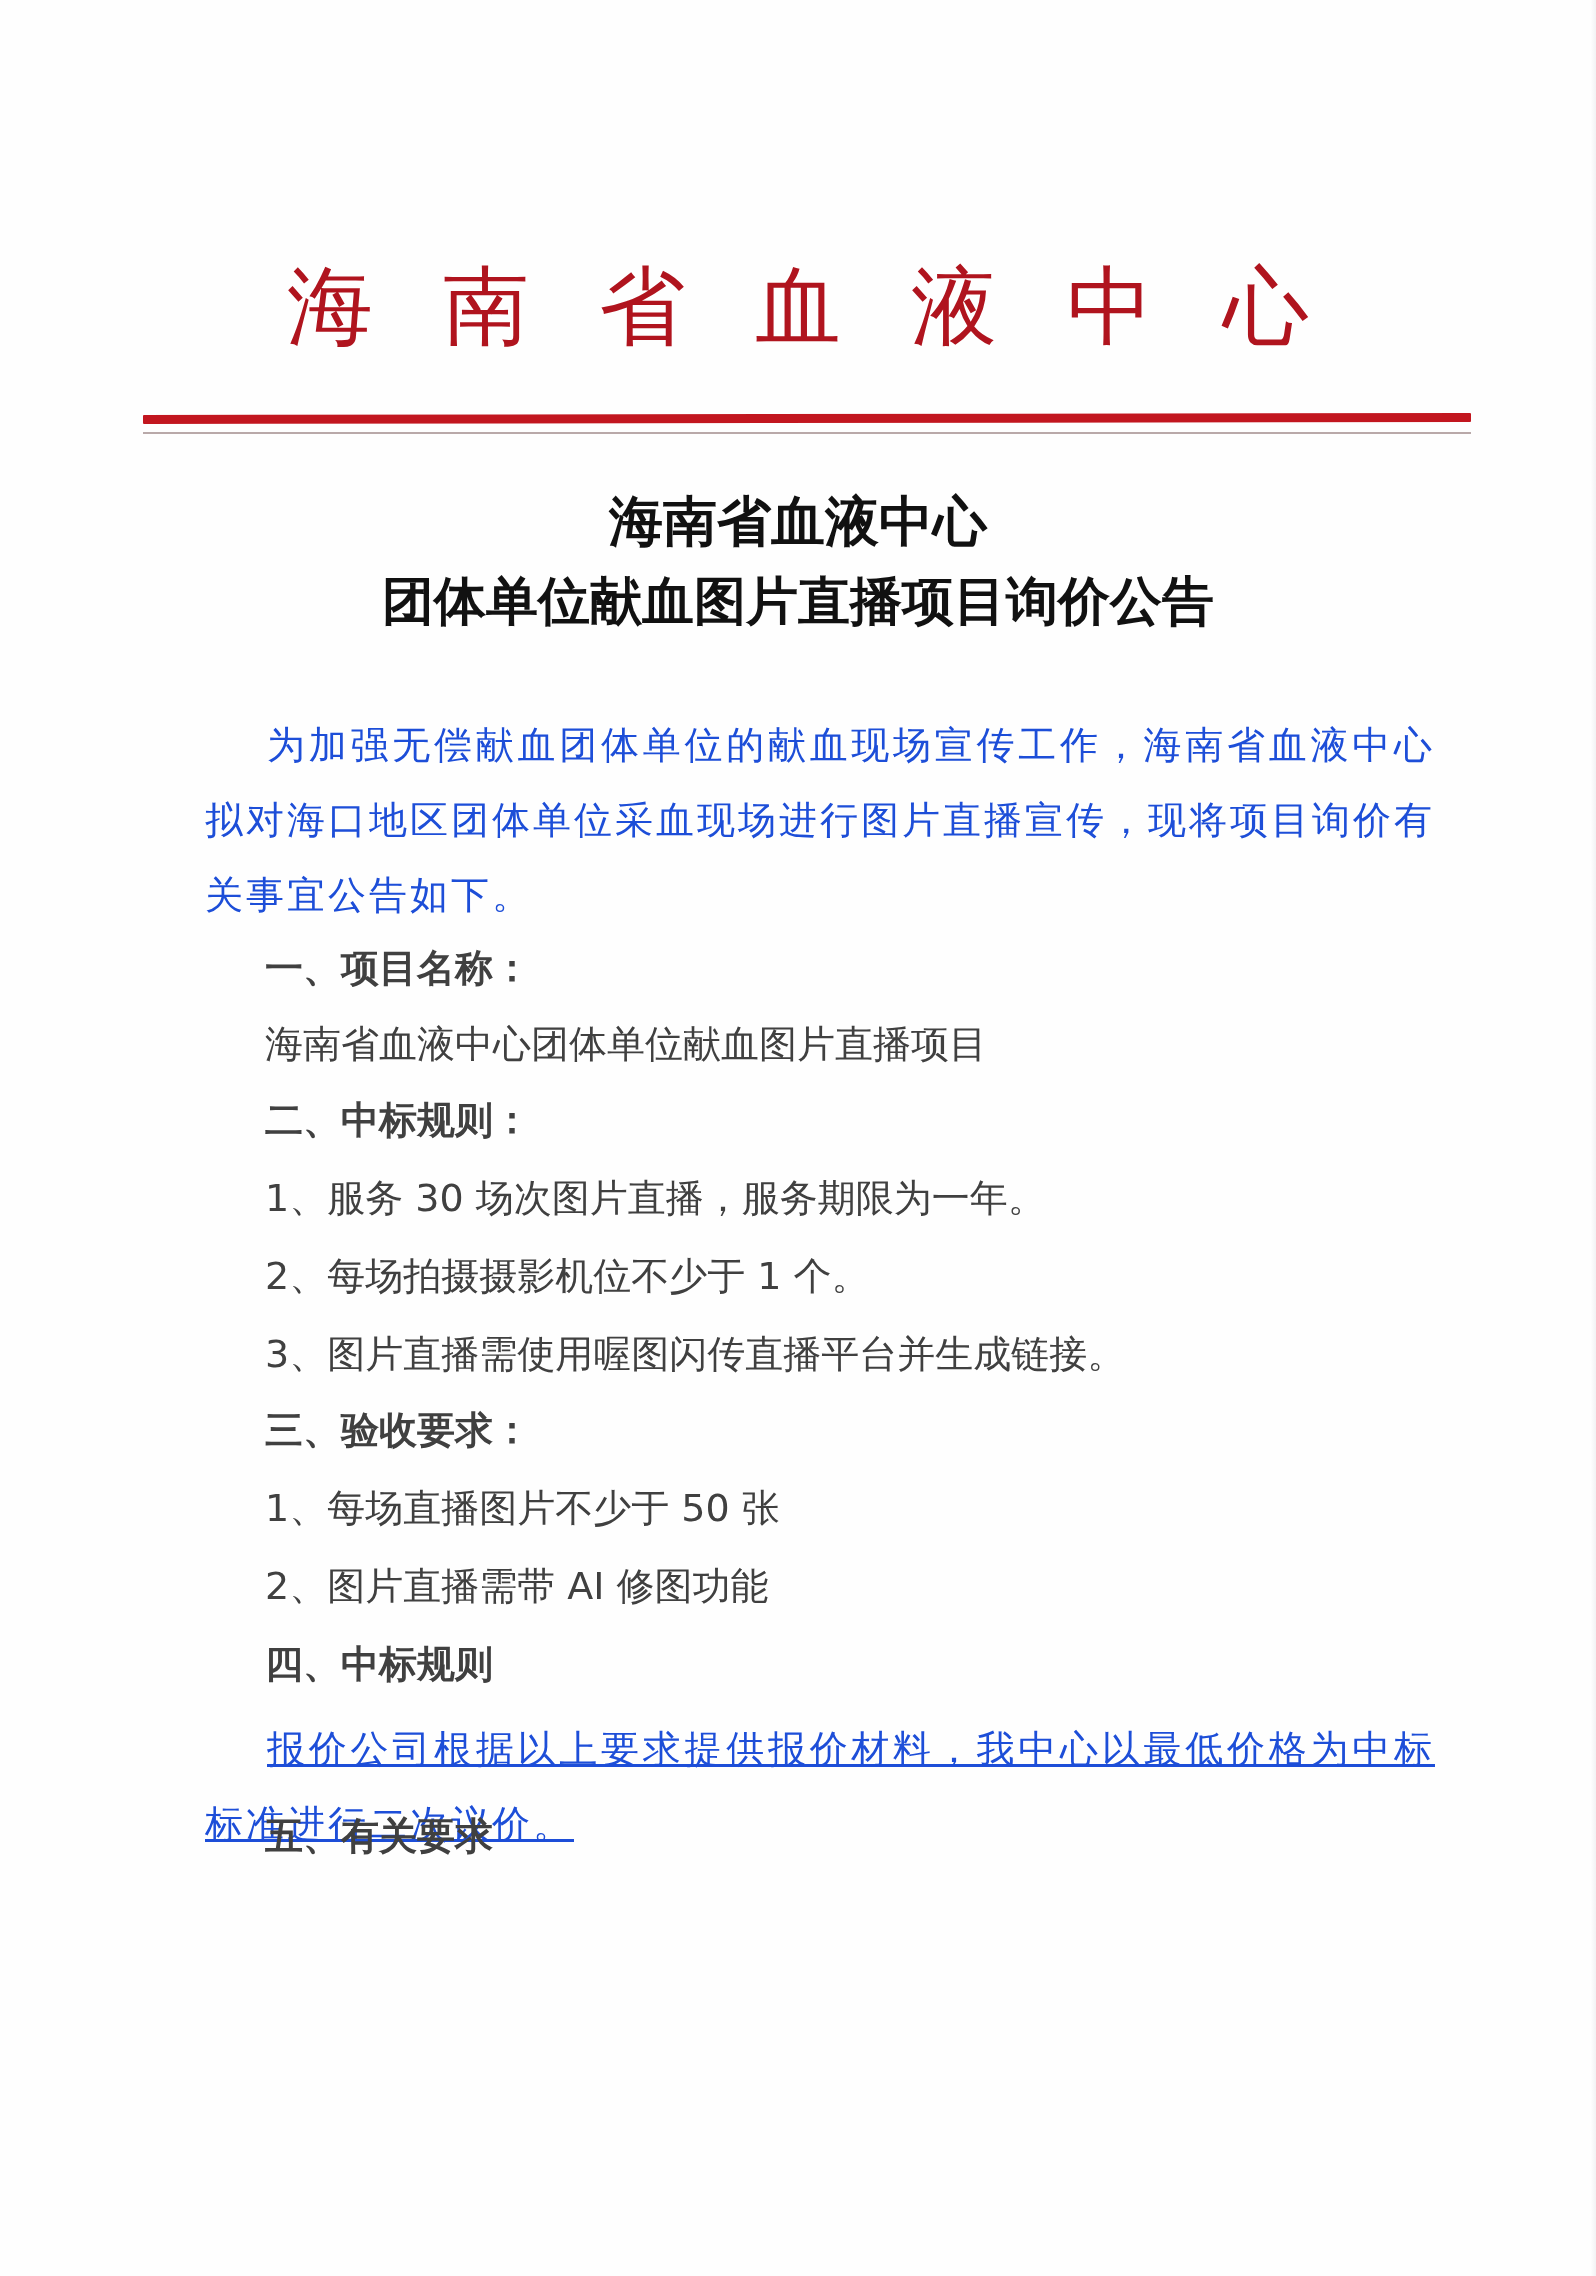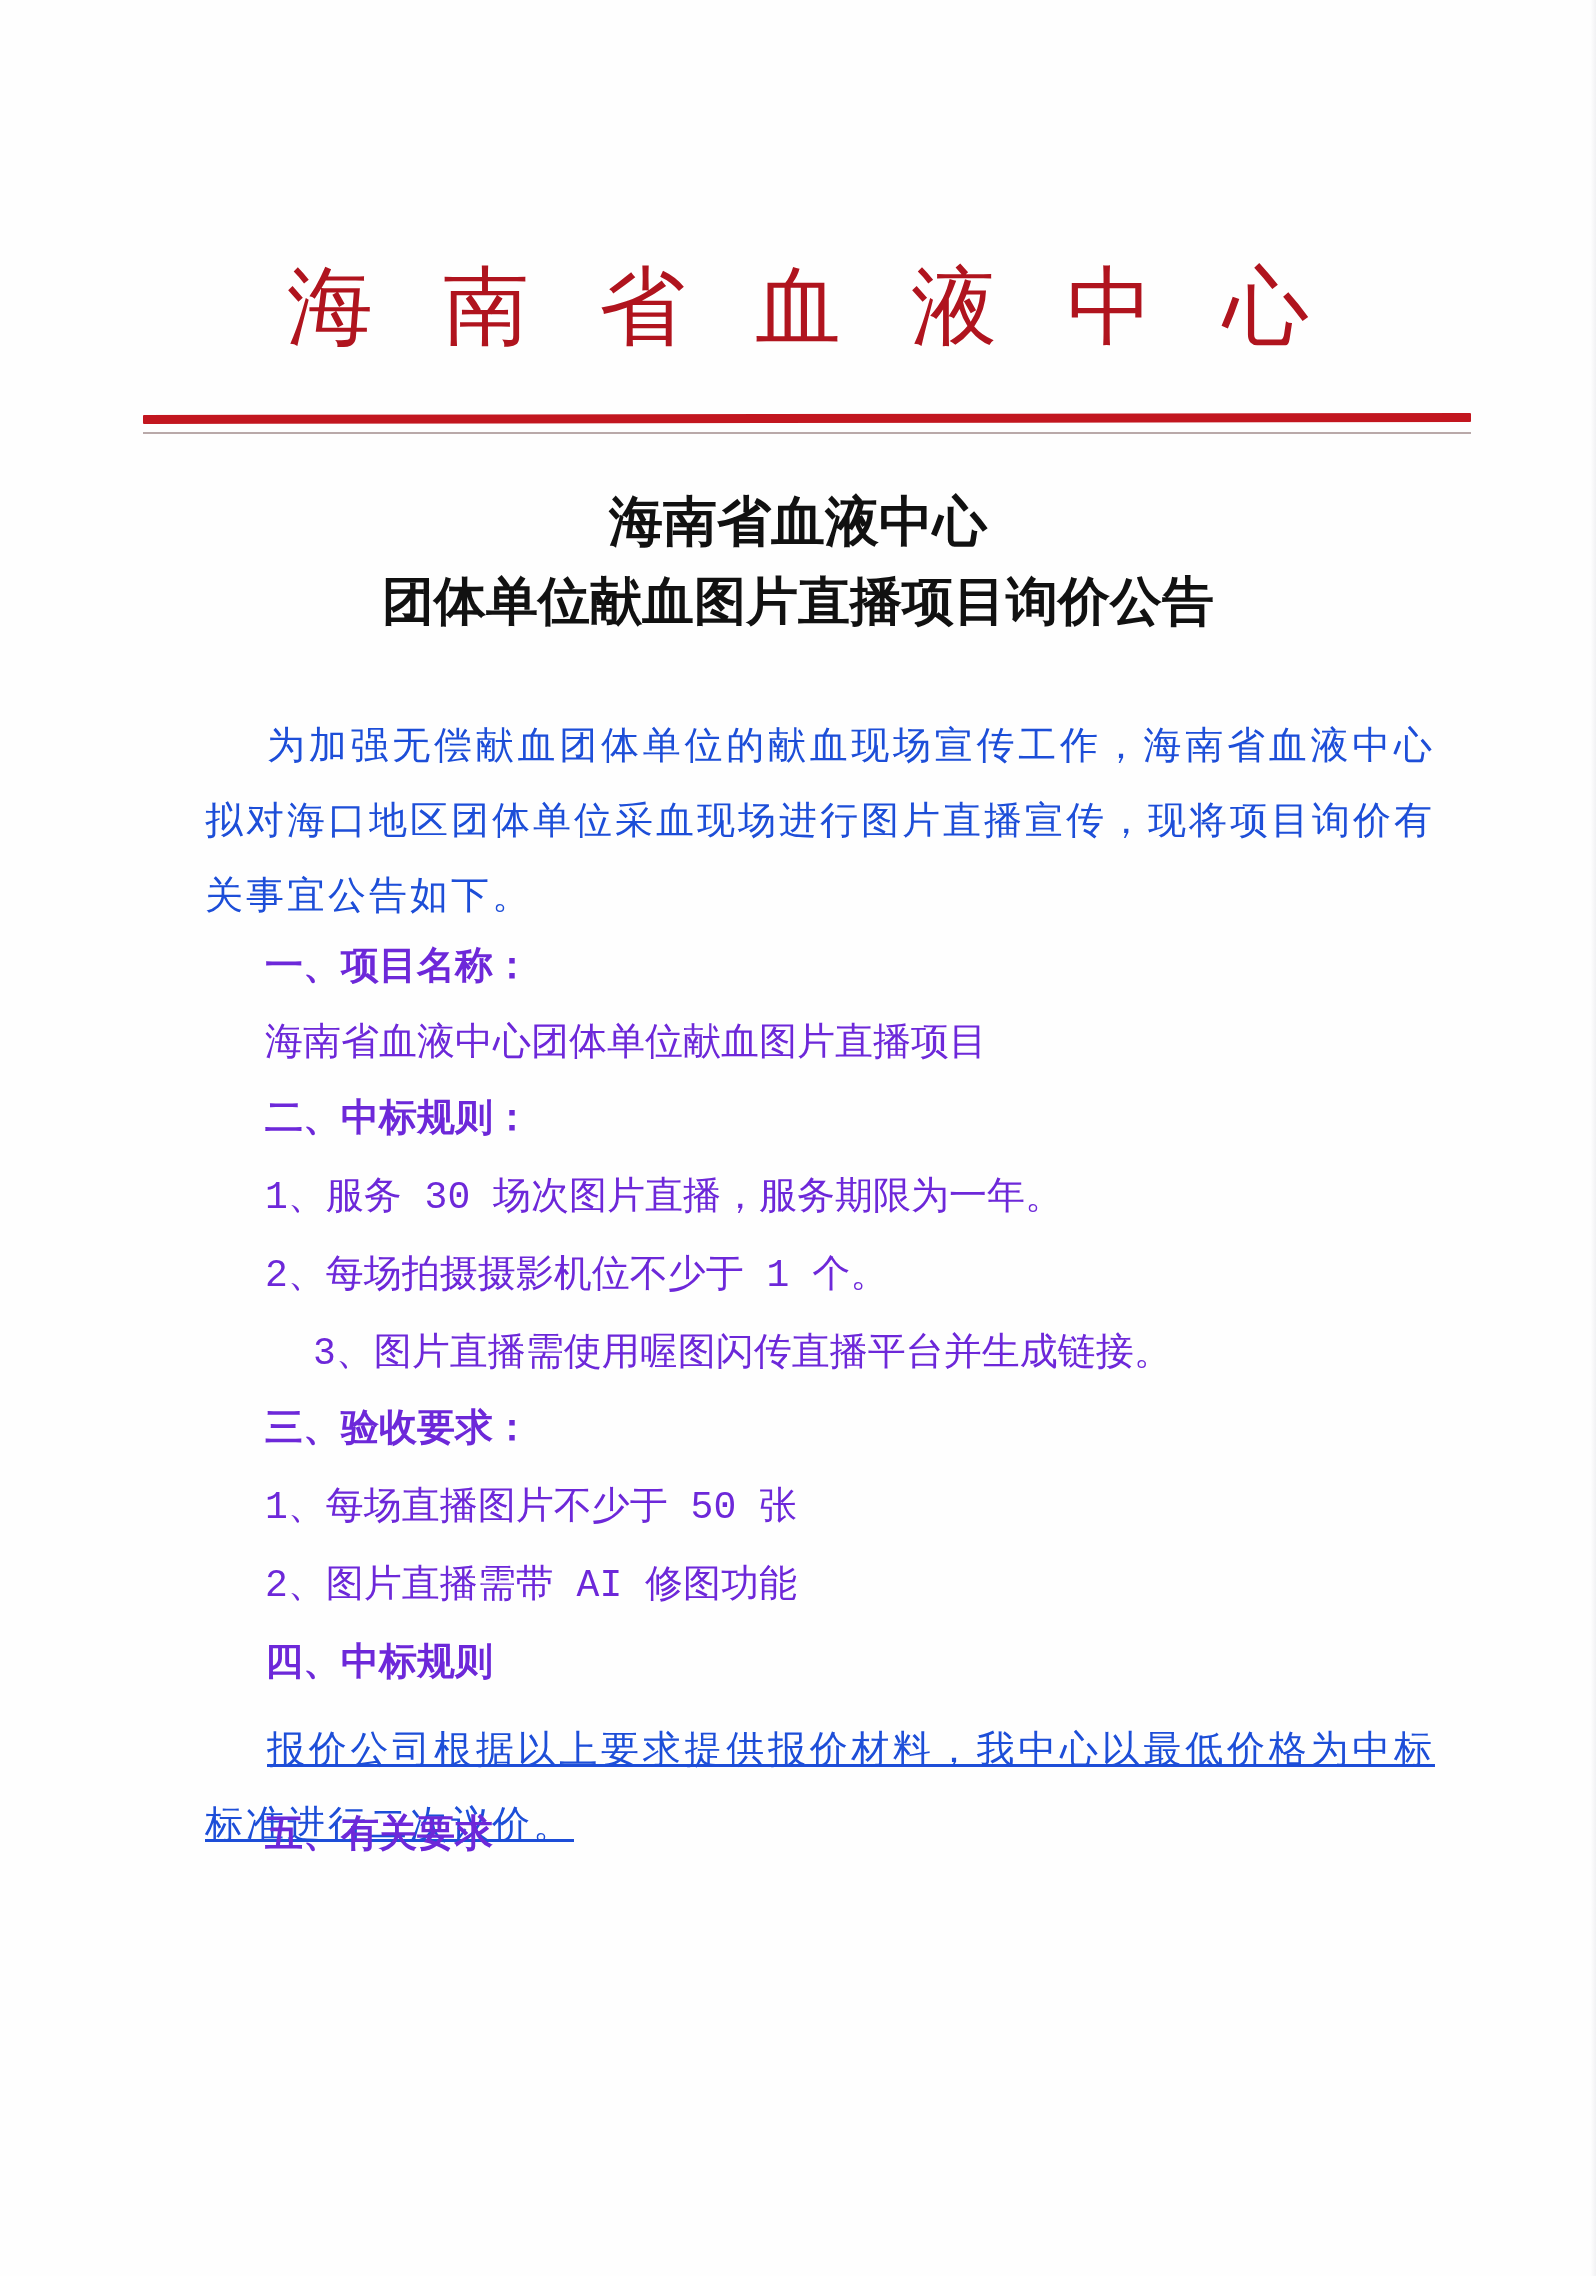--- a/index.html
+++ b/index.html
@@ -60,22 +60,21 @@
       color: #111;
       white-space: nowrap;
     }
     .title-1 { top: 486px; font-size: 54px; line-height: 70px; }
     .title-2 { top: 566px; font-size: 52px; line-height: 70px; }
     .line {
       position: absolute;
       font-size: 38px;
       line-height: 52px;
       white-space: nowrap;
-      color: #6d28d9;
-      font-family: Liberation Mono, monospace;
+      color: #404040;
     }
     .para {
       position: absolute;
       left: 205px;
       width: 1230px;
       font-size: 38px;
       line-height: 75px;
       color: #1d4ed8;
       text-align: justify;
       text-indent: 62px;
@@ -104,21 +103,21 @@
 <div class="title title-2">团体单位献血图片直播项目询价公告</div>
 
 <div class="para" style="top:708px;">为加强无偿献血团体单位的献血现场宣传工作，海南省血液中心拟对海口地区团体单位采血现场进行图片直播宣传，现将项目询价有关事宜公告如下。</div>
 
 <div class="line heading" style="left:265px; top:942px;">一、项目名称：</div>
 <div class="line" style="left:265px; top:1018px;">海南省血液中心团体单位献血图片直播项目</div>
 
 <div class="line heading" style="left:265px; top:1094px;">二、中标规则：</div>
 <div class="line" style="left:265px; top:1172px;">1、服务 30 场次图片直播，服务期限为一年。</div>
 <div class="line" style="left:265px; top:1250px;text-align:right;">2、每场拍摄摄影机位不少于 1 个。</div>
-<div class="line" style="left:265px; top:1328px;margin-left:48px;">3、图片直播需使用喔图闪传直播平台并生成链接。</div>
+<div class="line" style="left:265px; top:1328px;">3、图片直播需使用喔图闪传直播平台并生成链接。</div>
 
 <div class="line heading" style="left:265px; top:1404px;">三、验收要求：</div>
 <div class="line" style="left:265px; top:1482px;">1、每场直播图片不少于 50 张</div>
 <div class="line" style="left:265px; top:1560px;">2、图片直播需带 AI 修图功能</div>
 
 <div class="line heading" style="left:265px; top:1638px;">四、中标规则</div>
 <div class="para" style="top:1712px;text-decoration:underline;">报价公司根据以上要求提供报价材料，我中心以最低价格为中标标准进行二次议价。</div>
 
 <div class="line heading" style="left:265px; top:1810px;text-align:center;">五、有关要求</div>
 

